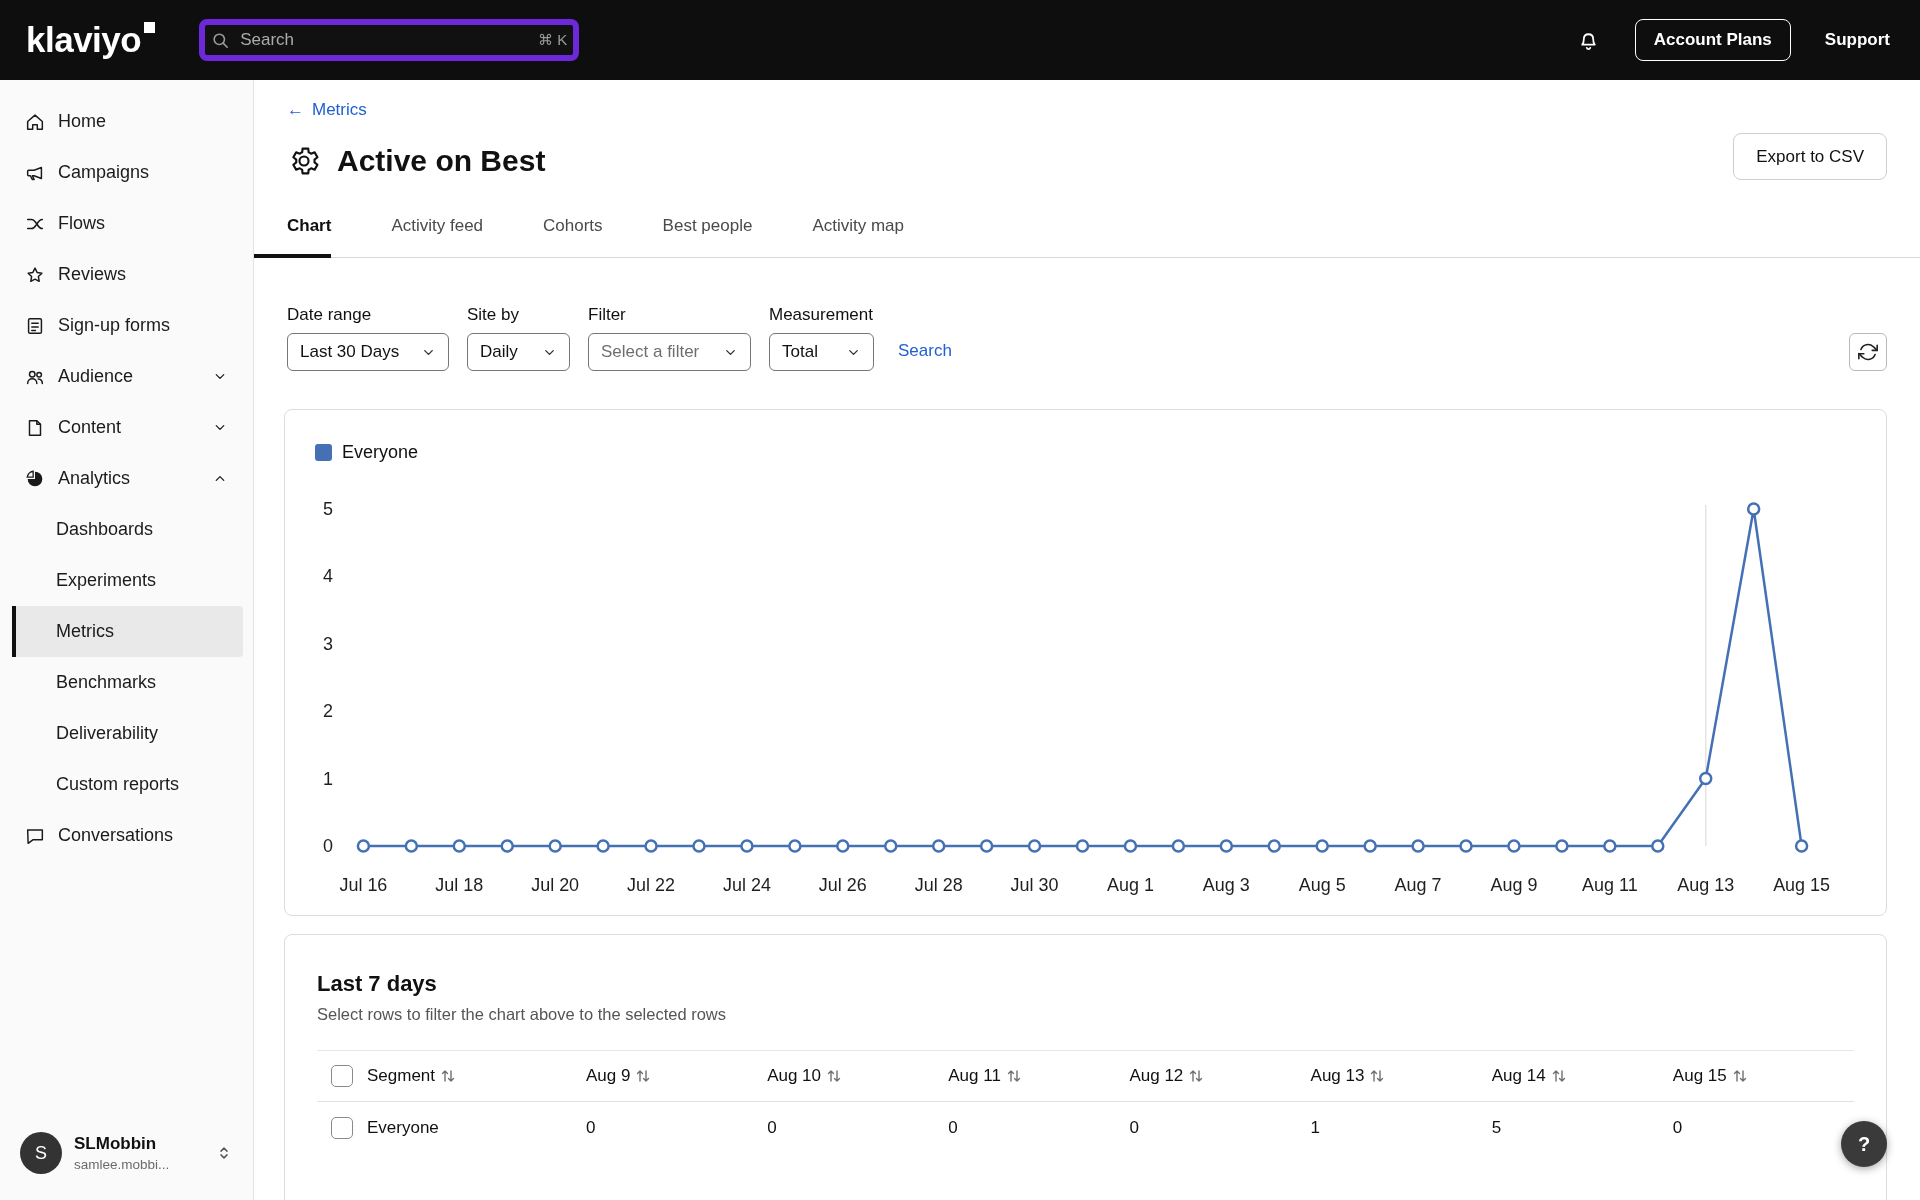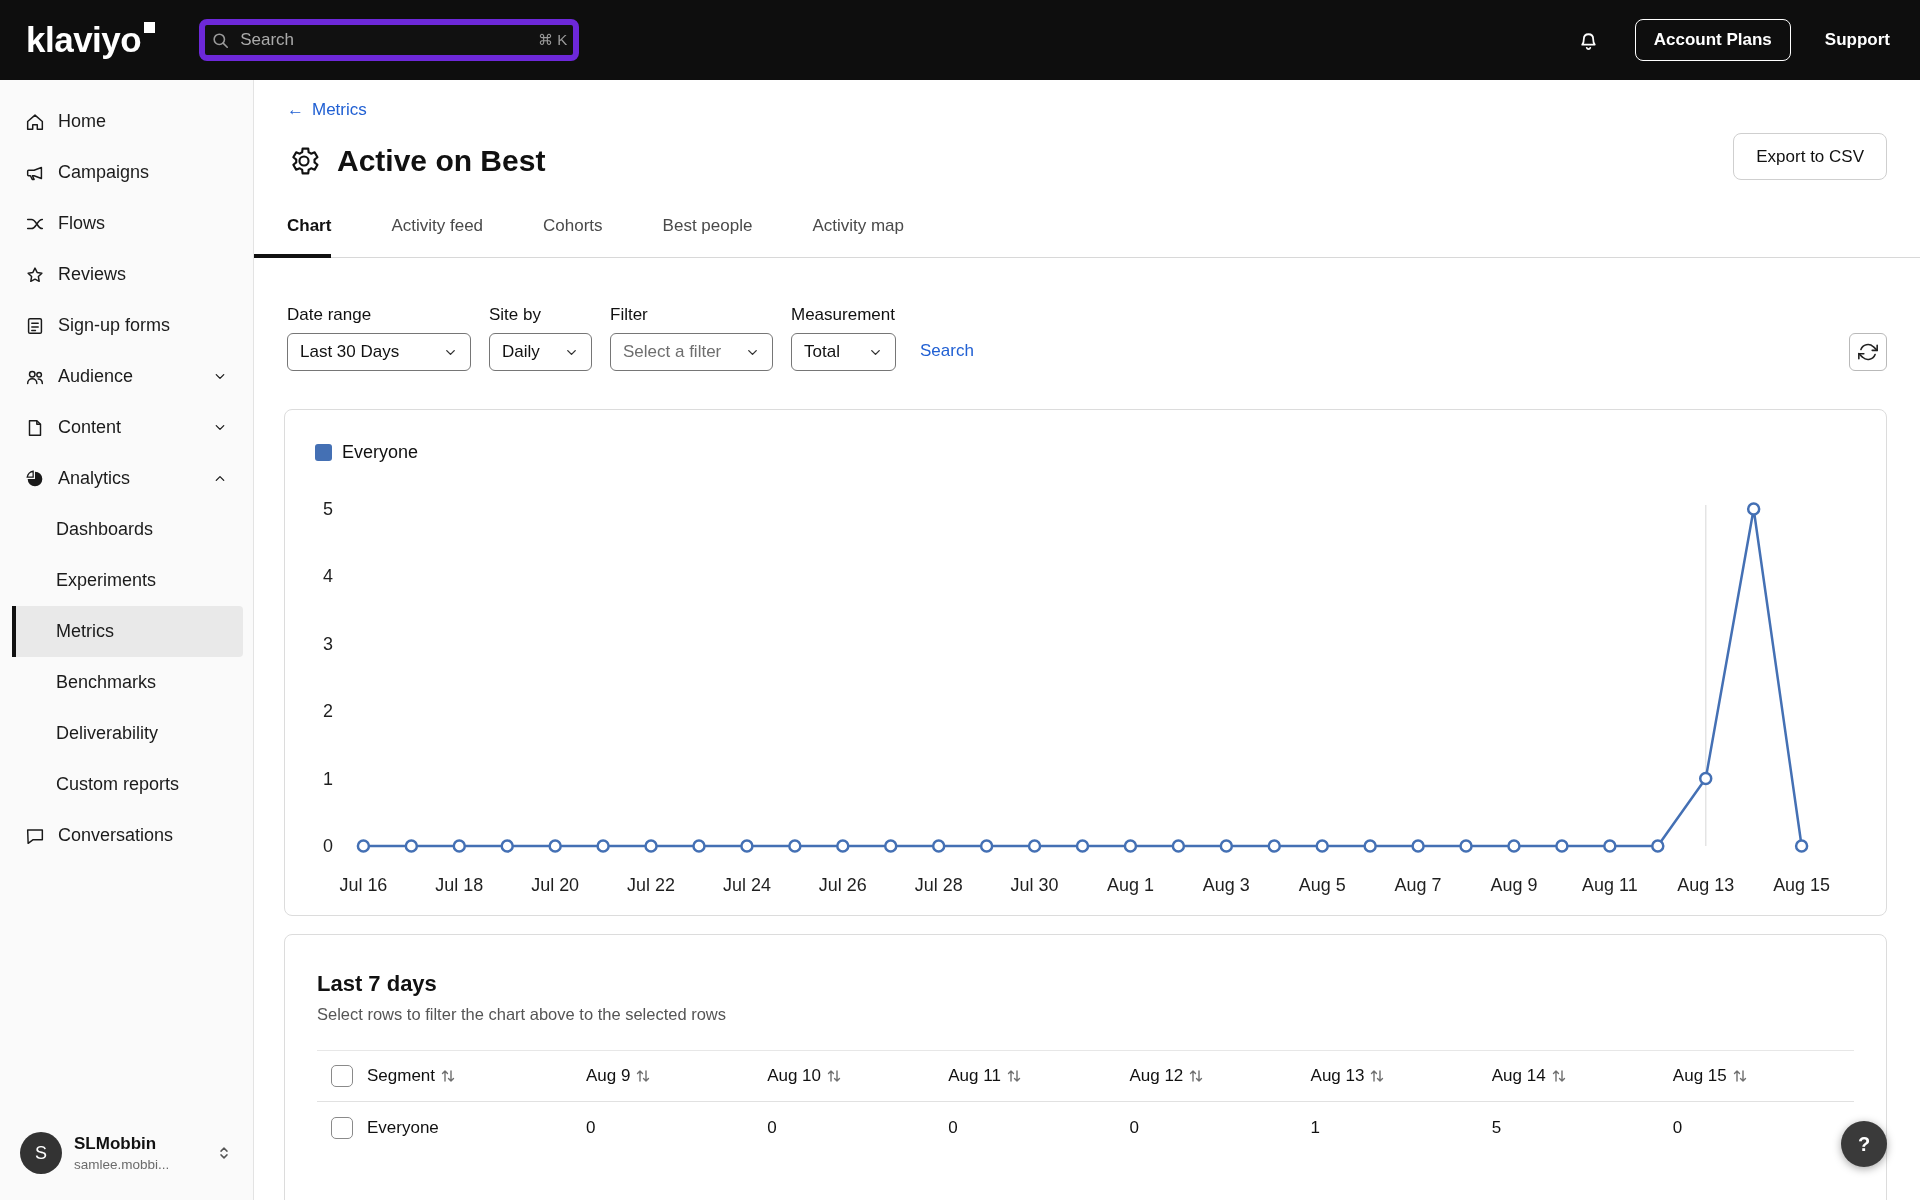--- a/index.html
+++ b/index.html
@@ -243,21 +243,21 @@
       <div class="tab active">Chart</div>
       <div class="tab">Activity feed</div>
       <div class="tab">Cohorts</div>
       <div class="tab">Best people</div>
       <div class="tab">Activity map</div>
     </div>
 
     <div class="controls">
       <div class="ctl-group">
         <span class="ctl-label">Date range</span>
-        <div class="select" style="width:184px">
+        <div class="select" style="width:162px">
           <span>Last 30 Days</span>
           <svg width="15" height="15" viewBox="0 0 24 24" fill="none" stroke="#333" stroke-width="2.2" stroke-linecap="round" stroke-linejoin="round">
               <polyline points="6 9 12 15 18 9"></polyline>
             </svg>
         </div>
       </div>
       <div class="ctl-group">
         <span class="ctl-label">Site by</span>
         <div class="select" style="width:103px">
           <span>Daily</span>

